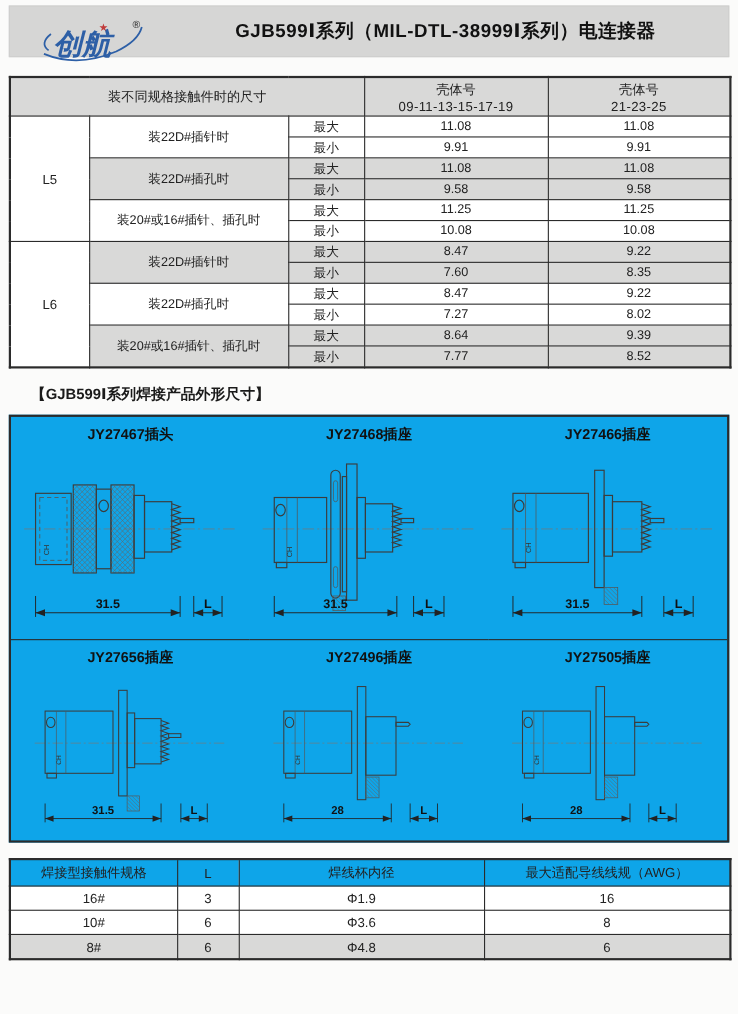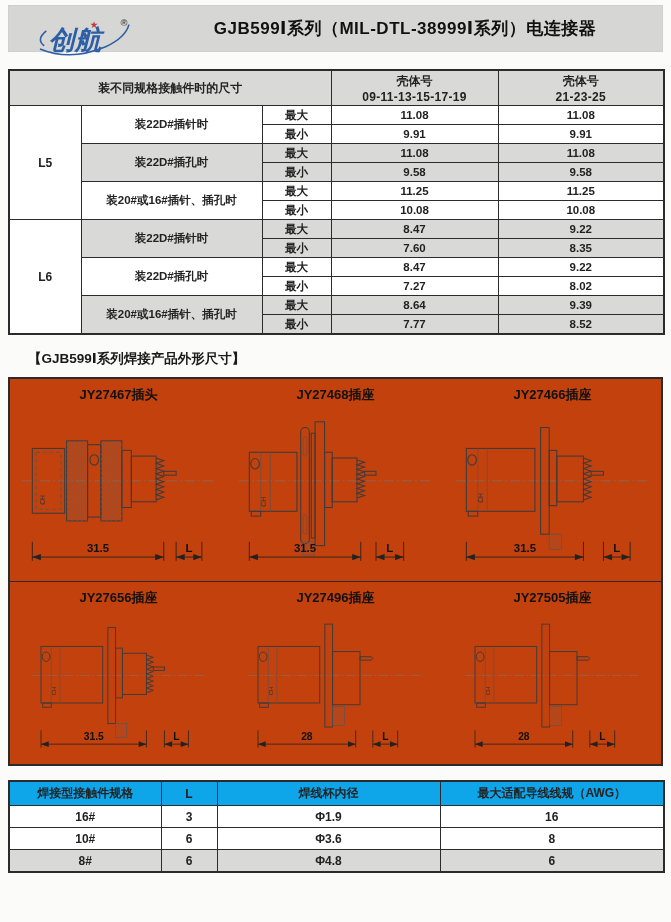--- a/index.html
+++ b/index.html
@@ -19,21 +19,21 @@
   .logotext{font-size:25px;font-weight:bold;font-style:italic;fill:#2d5fa6;}
   .swoosh{fill:none;stroke:#2d5fa6;stroke-width:1.5;}
   .logostar{fill:#c03b3b;font-size:9px;}
   .logoreg{fill:#4a4a4a;font-size:9px;font-weight:bold;}
   h1{
     flex:1;margin:0;text-align:center;font-size:17px;font-weight:bold;
     color:#111;letter-spacing:.5px;
   }
 
   
-  table{border-collapse:collapse;table-layout:fixed;width:655px;background:#fff;font-weight:bold;}
+  table{border-collapse:collapse;table-layout:fixed;width:655px;background:#fff;}
   .t1,.t2{border:2px solid #2b2b2b;}
   td{
     border:1px solid #2b2b2b;text-align:center;vertical-align:middle;
     font-size:11.5px;padding:0 2px;color:#222;
   }
   .t1 td{height:18px;}
   .t1 tr.hdr td{height:34px;font-size:12px;background:#d9d9d8;}
   .t1 .sub2{font-size:12px;letter-spacing:.3px;}
   tr.g td{background:#d9d9d8;}
   tr.w td{background:#ffffff;}
@@ -41,21 +41,21 @@
   .t2 td{height:21px;font-size:12px;}
   .t2 tr.hdr td{height:23px;background:#0ea5e9;font-size:12px;}
 
   
   .section-title{
     margin:15px 0 9px 20px;font-size:13.5px;font-weight:bold;color:#1a1a1a;
   }
 
   
   .diagram-box{
-    border:2px solid #2b2b2b;background:#c2410c;width:651px;
+    border:2px solid #2b2b2b;background:#0ea5e9;width:651px;
     display:grid;grid-template-columns:1fr 1fr 1fr;grid-template-rows:203px 182px;
   }
   .diagram{display:flex;flex-direction:column;align-items:center;overflow:hidden;}
   .diagram.r1{border-bottom:1.5px solid #2b2b2b;}
   .diagram-title{font-size:13px;font-weight:bold;margin:7px 0 0 0;color:#111;}
   .diagram.r1 .drawing svg{width:200px;height:168px;}
   .diagram.r2 .drawing svg{width:196px;height:150px;}
 
   
   .ln{fill:none;stroke:#3c3c3c;stroke-width:1.1;}

